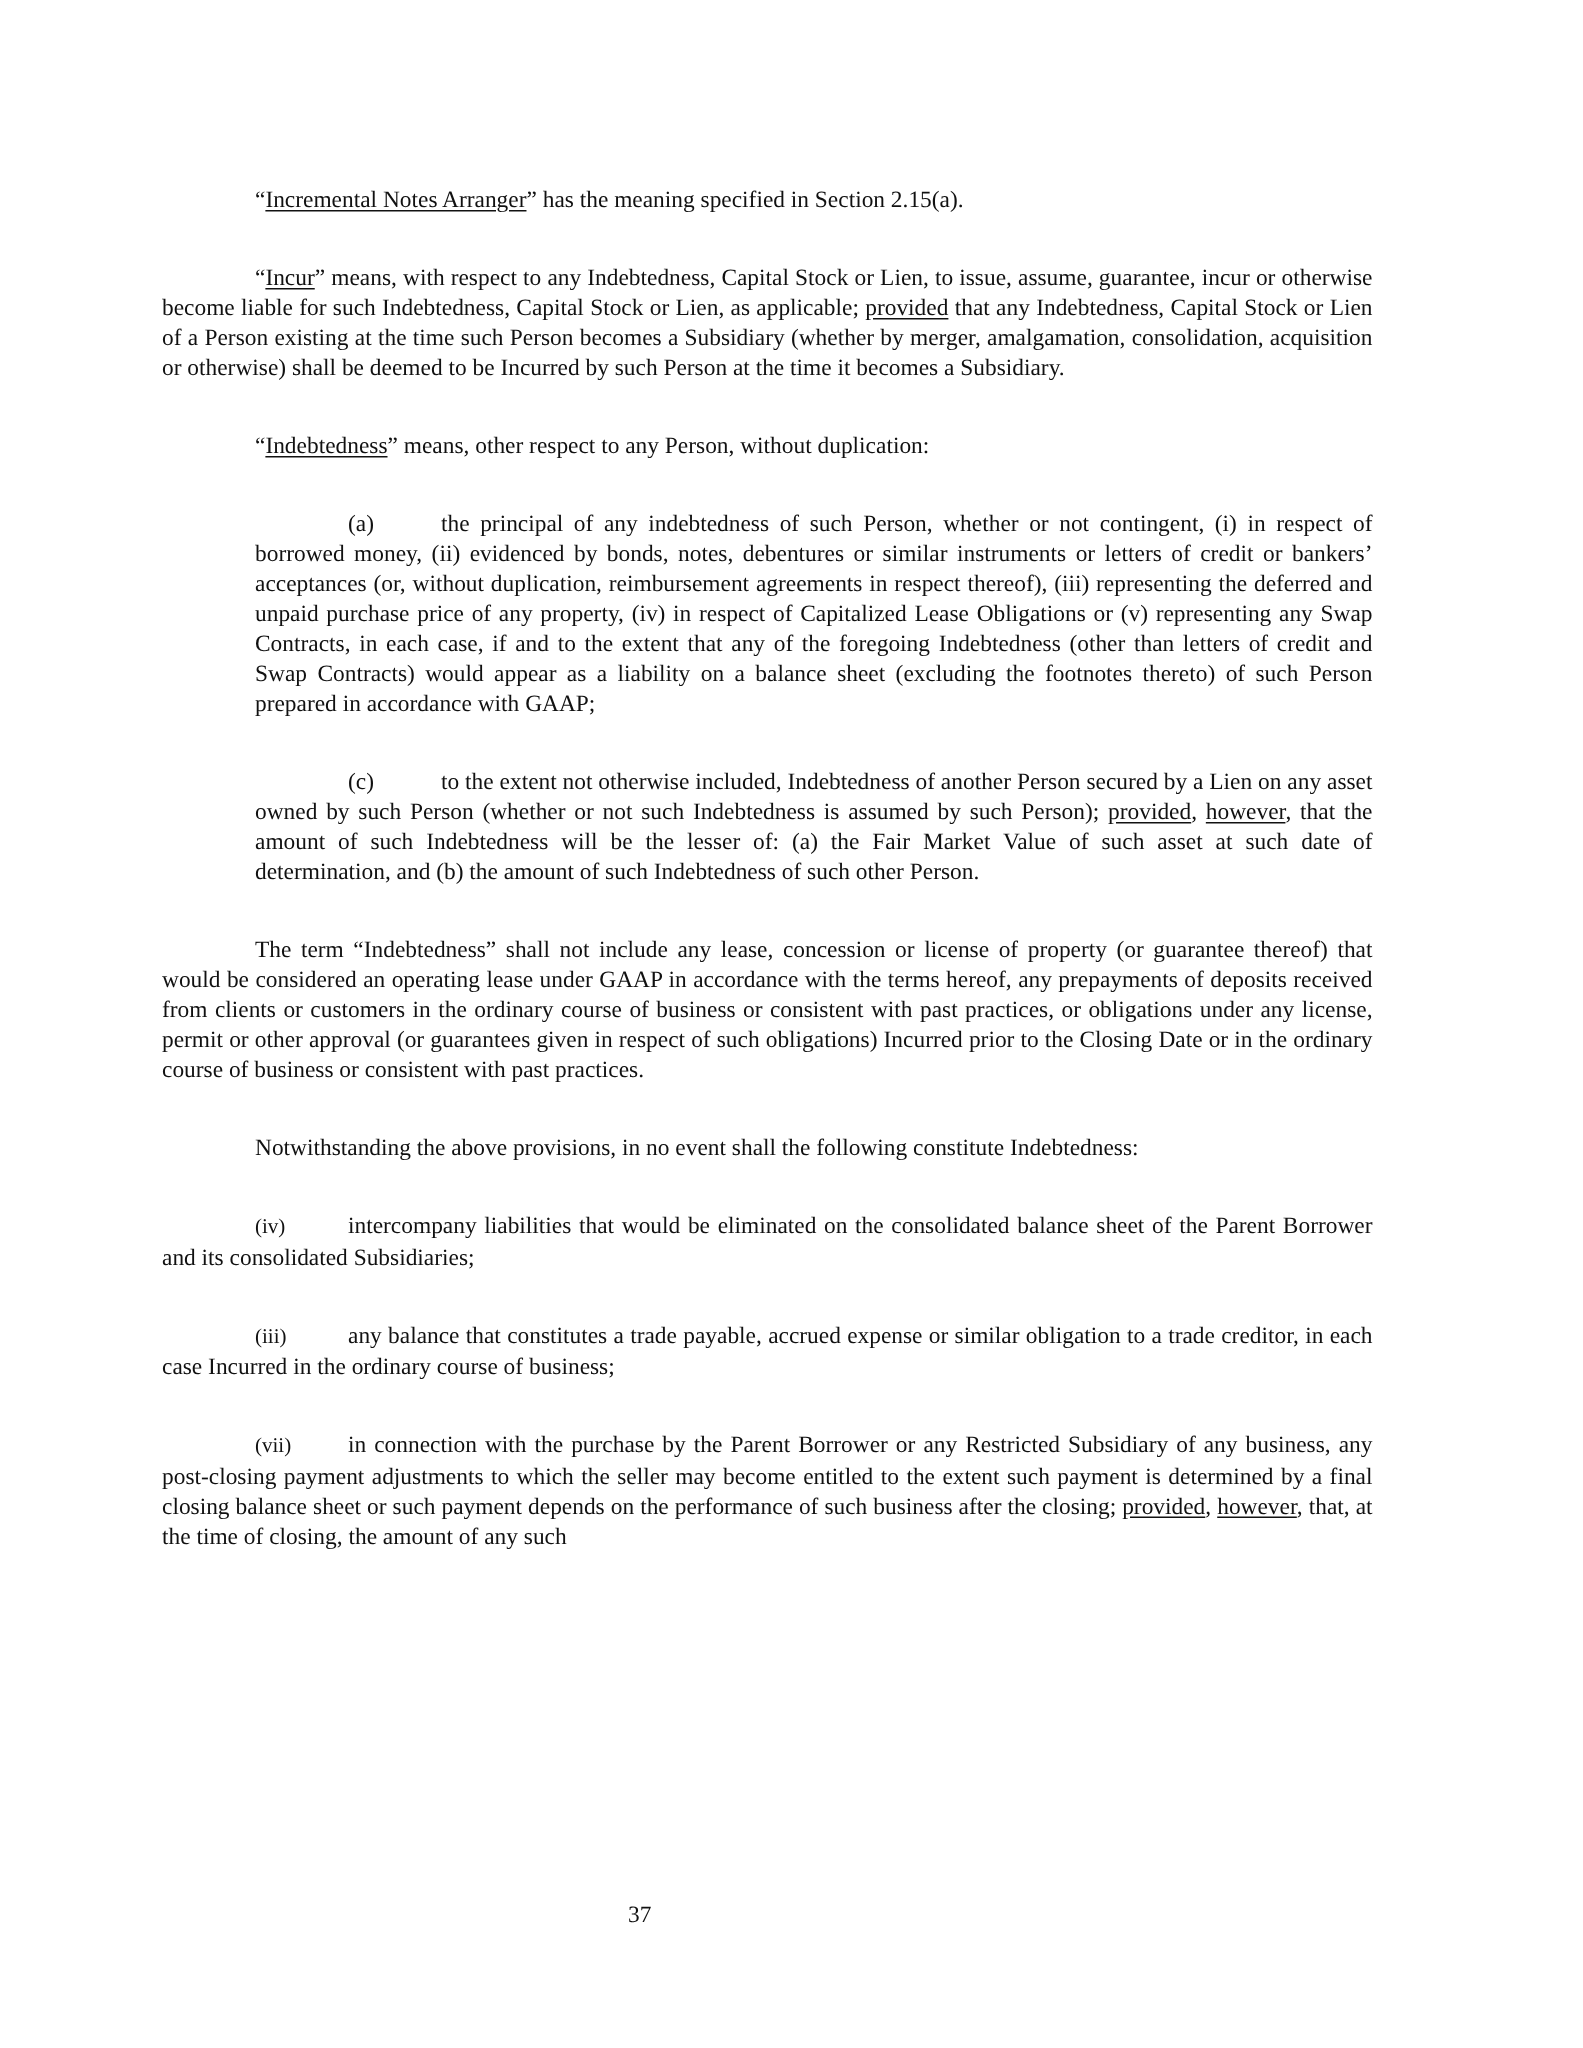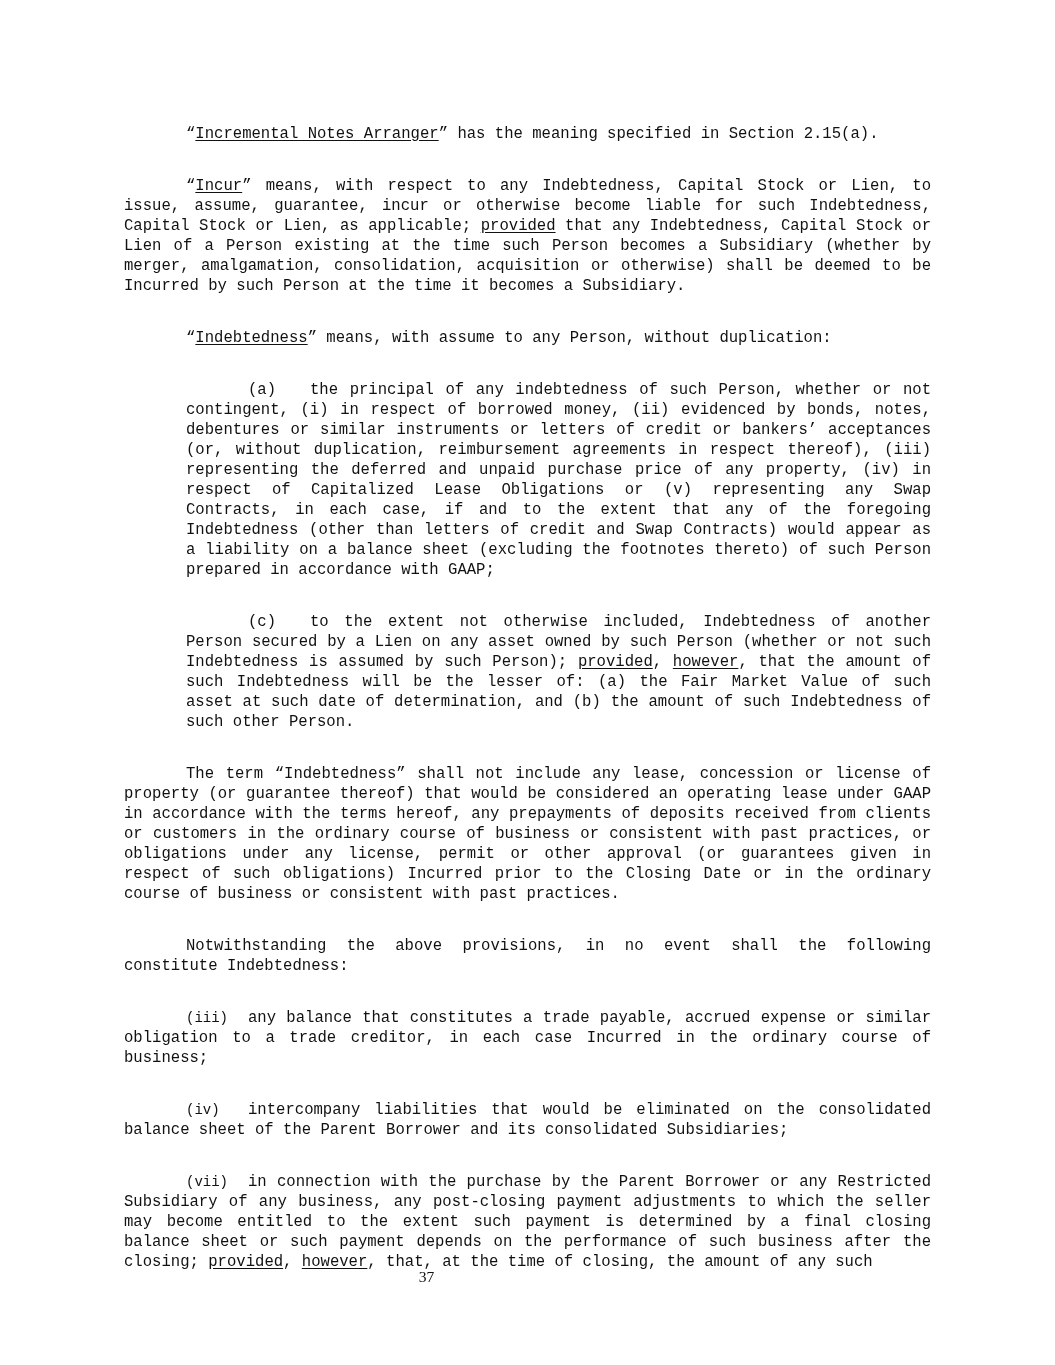--- a/index.html
+++ b/index.html
@@ -1,19 +1,19 @@
 <!DOCTYPE html>
 <html><head>
   <meta charset="utf-8">
   <style>
     html, body { margin: 0; padding: 0; background: #ffffff; }
     body { width: 1055px; height: 1365px; position: relative; overflow: hidden; }
     .page {
-      position: absolute; left: 124px; top: 124px; width: 807px;
-      font-family: Liberation Mono, monospace;
+      position: absolute; left: 108px; top: 124px; width: 807px;
+      font-family: Liberation Serif, serif;
       font-size: 15.6px; line-height: 20px; color: #111111;
     }
     p { margin: 0; text-align: justify; }
     .gap { margin-top: 32px; }
     .indent { text-indent: 62px; }
     .sub { margin-left: 62px; text-indent: 62px; }
     .marker { display: inline-block; width: 62px; text-indent: 0; }
     .rmarker { display: inline-block; width: 62px; text-indent: 0; font-size: 14px; }
     .u { text-decoration: underline; text-underline-offset: 2px; }
     .pagenum {
@@ -23,36 +23,36 @@
   </style>
 </head>
 <body>
 
 <div class="page">
 
   <p class="indent"><span>“</span><span class="u">Incremental Notes Arranger</span><span>” has the meaning specified in Section 2.15(a).</span></p>
 
   <p class="indent gap"><span>“</span><span class="u">Incur</span><span>” means, with respect to any Indebtedness, Capital Stock or Lien, to issue, assume, guarantee, incur or otherwise become liable for such Indebtedness, Capital Stock or Lien, as applicable; </span><span class="u">provided</span><span> that any Indebtedness, Capital Stock or Lien of a Person existing at the time such Person becomes a Subsidiary (whether by merger, amalgamation, consolidation, acquisition or otherwise) shall be deemed to be Incurred by such Person at the time it becomes a Subsidiary.</span></p>
 
-  <p class="indent gap"><span>“</span><span class="u">Indebtedness</span><span>” means, with assume to any Person, without duplication:</span></p>
+  <p class="indent gap"><span>“</span><span class="u">Indebtedness</span><span>” means, other respect to any Person, without duplication:</span></p>
 
   <p class="sub gap"><span class="marker">(a)</span><span>the principal of any indebtedness of such Person, whether or not contingent, (i) in respect of borrowed money, (ii) evidenced by bonds, notes, debentures or similar instruments or letters of credit or bankers’ acceptances (or, without duplication, reimbursement agreements in respect thereof), (iii) representing the deferred and unpaid purchase price of any property, (iv) in respect of Capitalized Lease Obligations or (v) representing any Swap Contracts, in each case, if and to the extent that any of the foregoing Indebtedness (other than letters of credit and Swap Contracts) would appear as a liability on a balance sheet (excluding the footnotes thereto) of such Person prepared in accordance with GAAP;</span></p>
 
 
   <p class="sub gap"><span class="marker">(c)</span><span>to the extent not otherwise included, Indebtedness of another Person secured by a Lien on any asset owned by such Person (whether or not such Indebtedness is assumed by such Person); </span><span class="u">provided</span><span>, </span><span class="u">however</span><span>, that the amount of such Indebtedness will be the lesser of: (a) the Fair Market Value of such asset at such date of determination, and (b) the amount of such Indebtedness of such other Person.</span></p>
 
   <p class="indent gap">The term “Indebtedness” shall not include any lease, concession or license of property (or guarantee thereof) that would be considered an operating lease under GAAP in accordance with the terms hereof, any prepayments of deposits received from clients or customers in the ordinary course of business or consistent with past practices, or obligations under any license, permit or other approval (or guarantees given in respect of such obligations) Incurred prior to the Closing Date or in the ordinary course of business or consistent with past practices.</p>
 
   <p class="indent gap">Notwithstanding the above provisions, in no event shall the following constitute Indebtedness:</p>
 
 
 
+  <p class="indent gap"><span class="rmarker">(iv)</span><span>intercompany liabilities that would be eliminated on the consolidated balance sheet of the Parent Borrower and its consolidated Subsidiaries;</span></p>
+
   <p class="indent gap"><span class="rmarker">(iii)</span><span>any balance that constitutes a trade payable, accrued expense or similar obligation to a trade creditor, in each case Incurred in the ordinary course of business;</span></p>
-
-  <p class="indent gap"><span class="rmarker">(iv)</span><span>intercompany liabilities that would be eliminated on the consolidated balance sheet of the Parent Borrower and its consolidated Subsidiaries;</span></p>
 
 
 
   <p class="indent gap"><span class="rmarker">(vii)</span><span>in connection with the purchase by the Parent Borrower or any Restricted Subsidiary of any business, any post-closing payment adjustments to which the seller may become entitled to the extent such payment is determined by a final closing balance sheet or such payment depends on the performance of such business after the closing; </span><span class="u">provided</span><span>, </span><span class="u">however</span><span>, that, at the time of closing, the amount of any such</span></p>
 
 </div>
 
 <div class="pagenum">37</div>
 
 </body></html>

